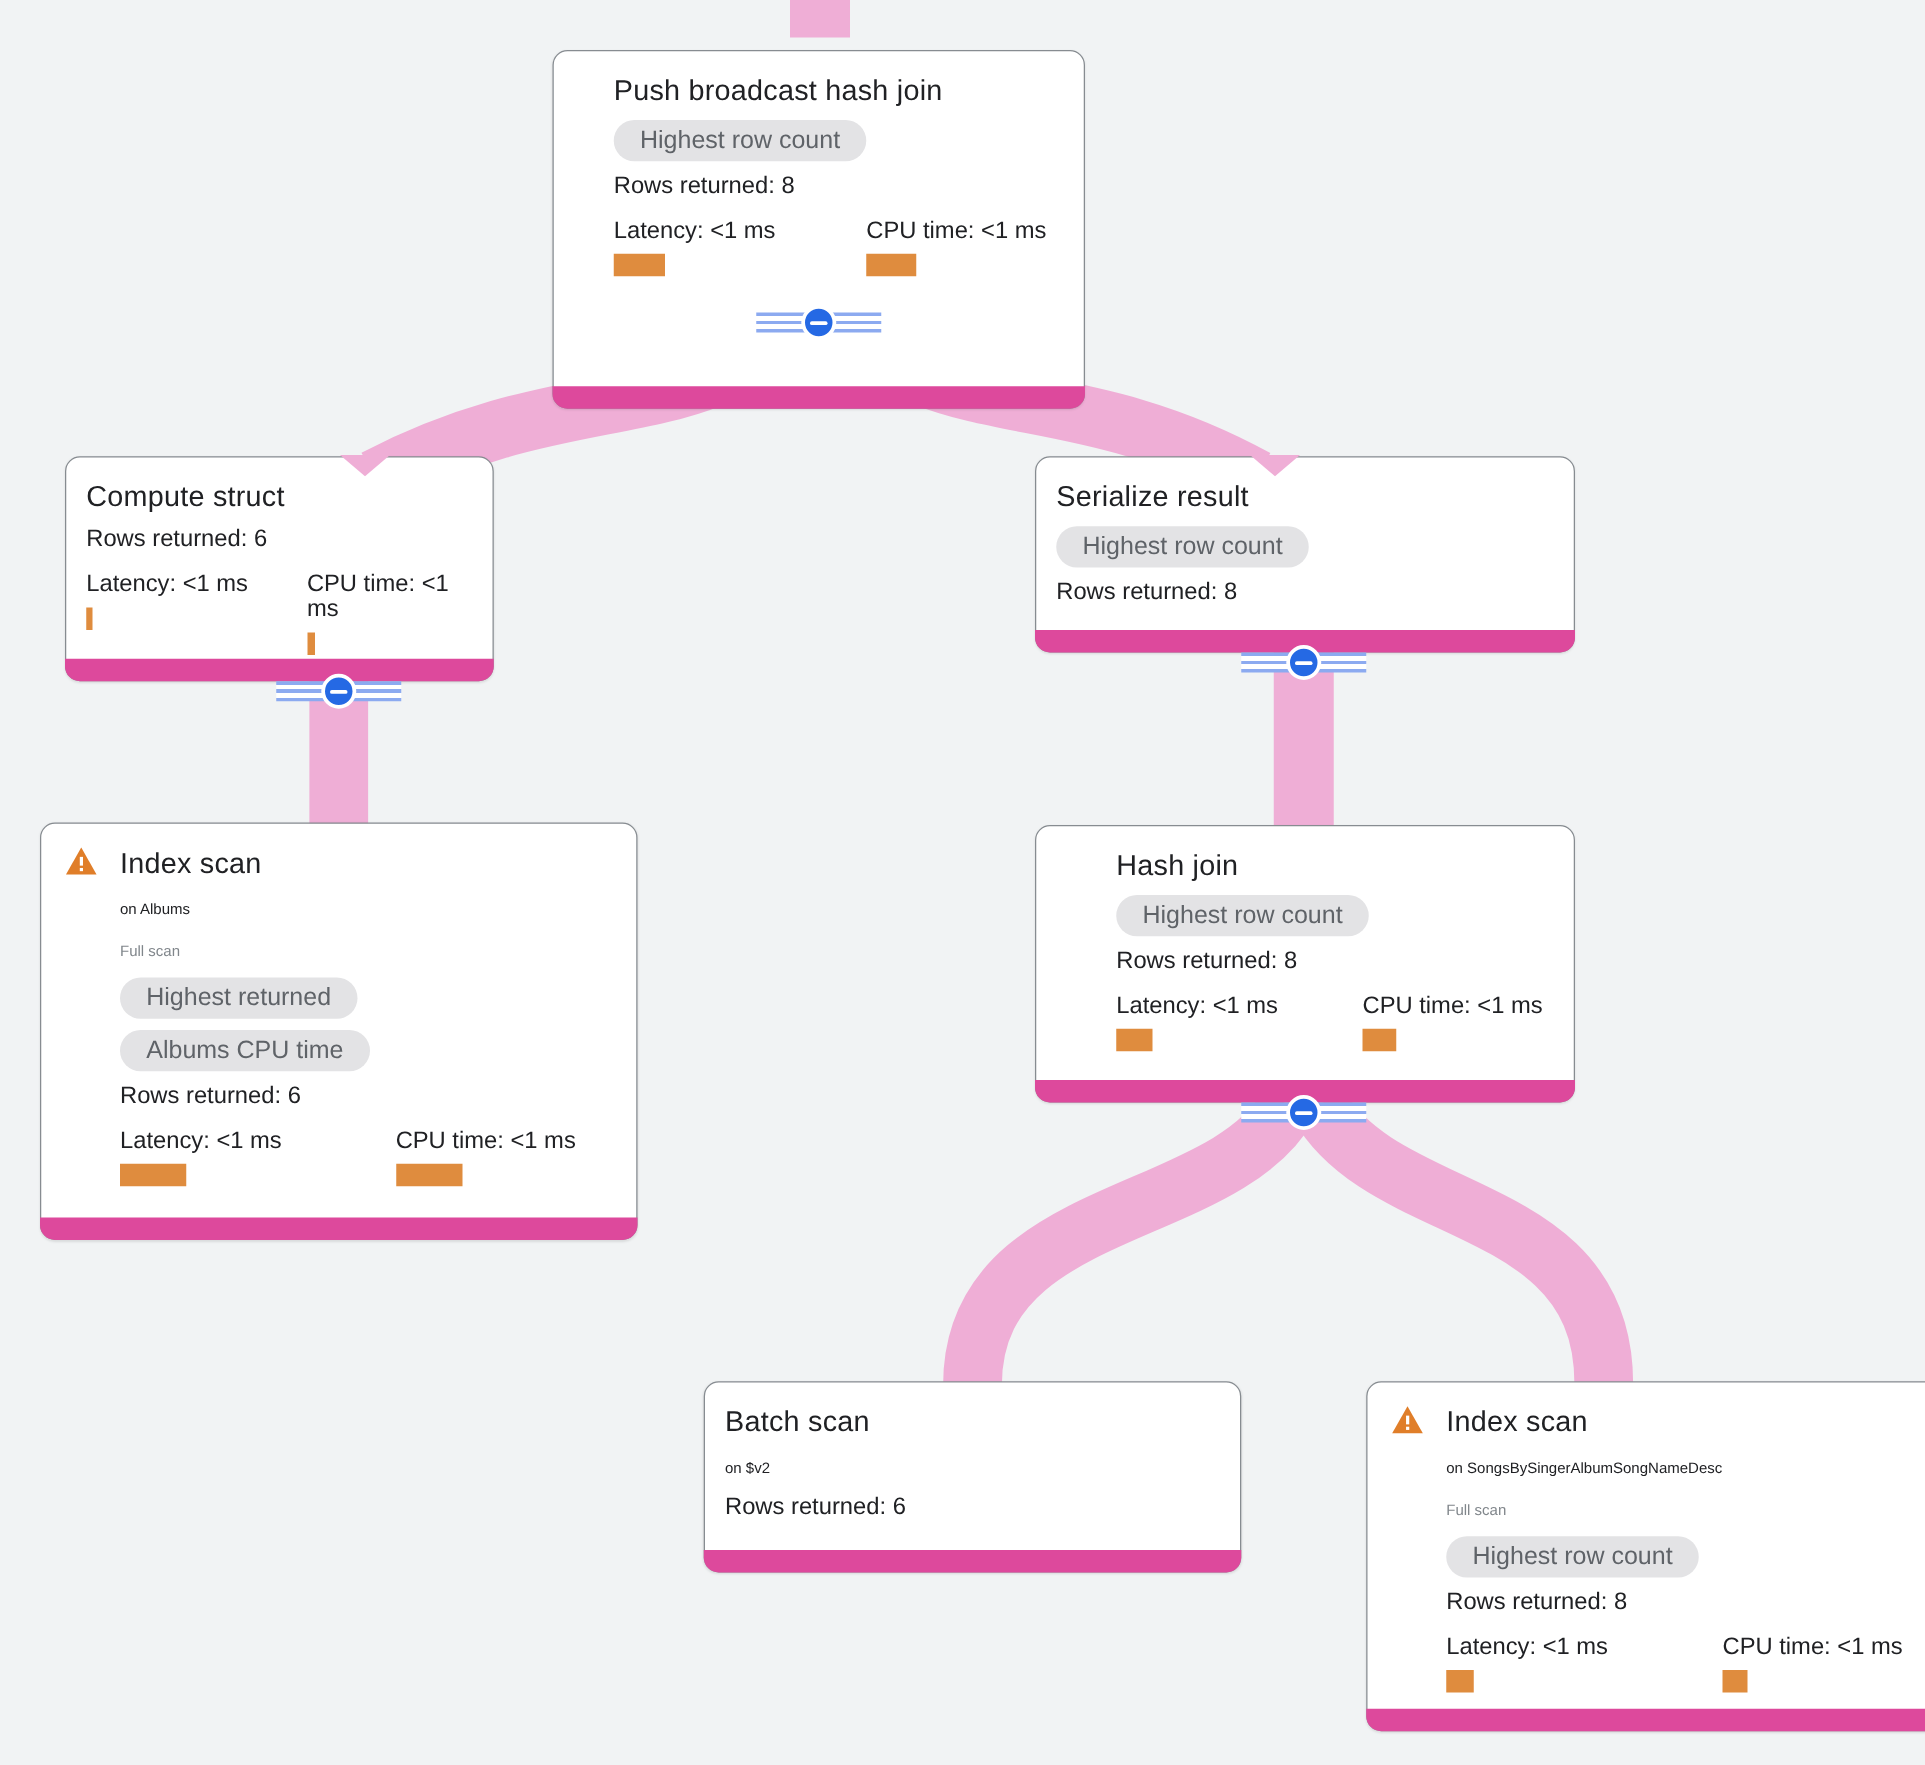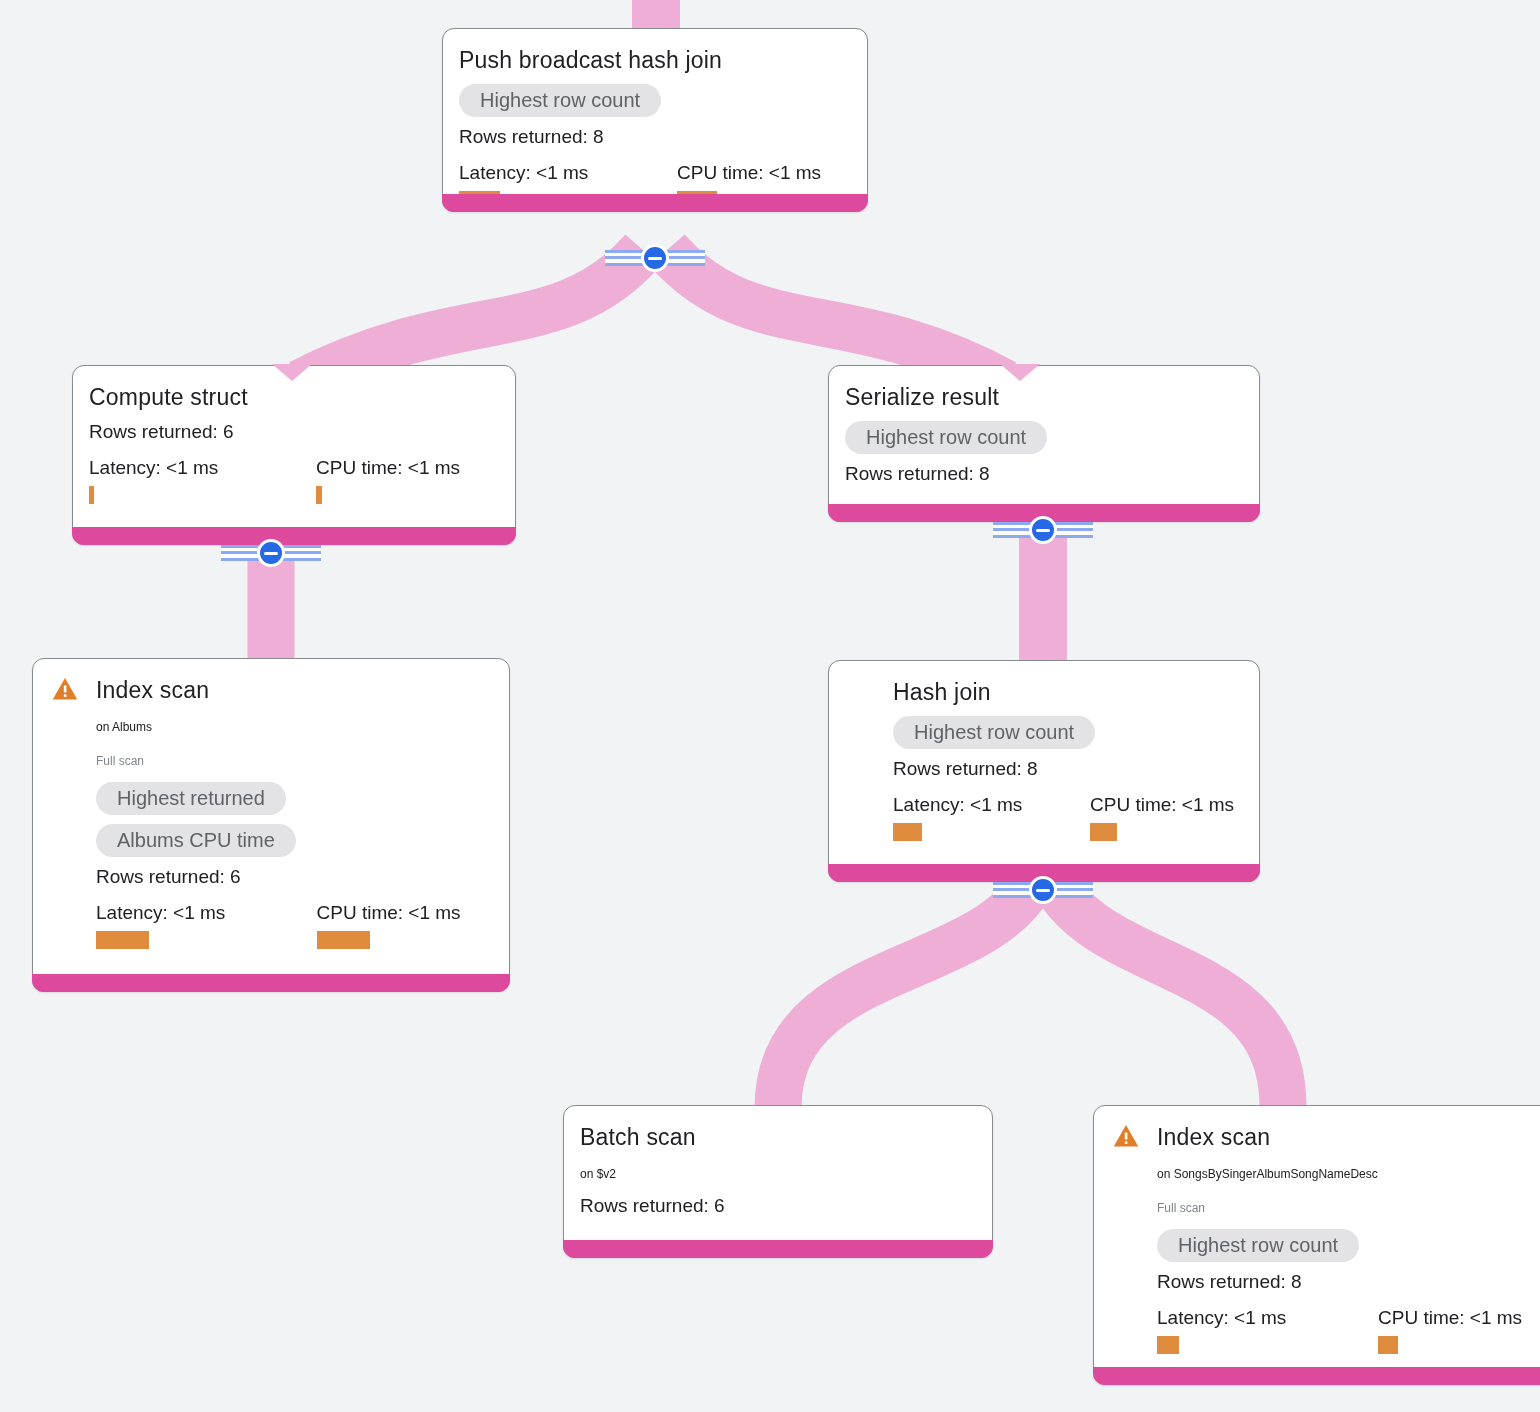--- a/index.html
+++ b/index.html
@@ -20,22 +20,22 @@
   svg.tips{z-index:3;}
 
   .card{
     position:absolute; z-index:1;
     background:var(--card_bg);
     border:1px solid var(--border);
     border-radius:12px;
     box-shadow:0 1px 2px rgba(0,0,0,.10);
     cursor:pointer;
   }
-  .n0{left:442px;top:28px;width:426px;height:184px;}
-  .n1{left:72px;top:365px;width:444px;height:180px;}
+  .n0{left:442px;top:40px;width:426px;height:287px;padding-left:32px;}
+  .n1{left:52px;top:365px;width:343px;height:180px;}
   .n2{left:32px;top:658px;width:478px;height:334px;}
   .n3{left:828px;top:365px;width:432px;height:157px;}
   .n4{left:828px;top:660px;width:432px;height:222px;padding-left:48px;}
   .n5{left:563px;top:1105px;width:430px;height:153px;}
   .n6{left:1045px;top:1105px;width:479px;height:280px;margin-left:48px;}
 
   .card .body{padding:16px 16px 0 16px;}
   .card .body.indent{padding-left:63px;}
   .title{font-size:23px;line-height:30px;font-weight:500;letter-spacing:.2px;color:var(--text);}
   .sub{font-size:12px;line-height:24px;margin-top:10px;color:var(--text);}

